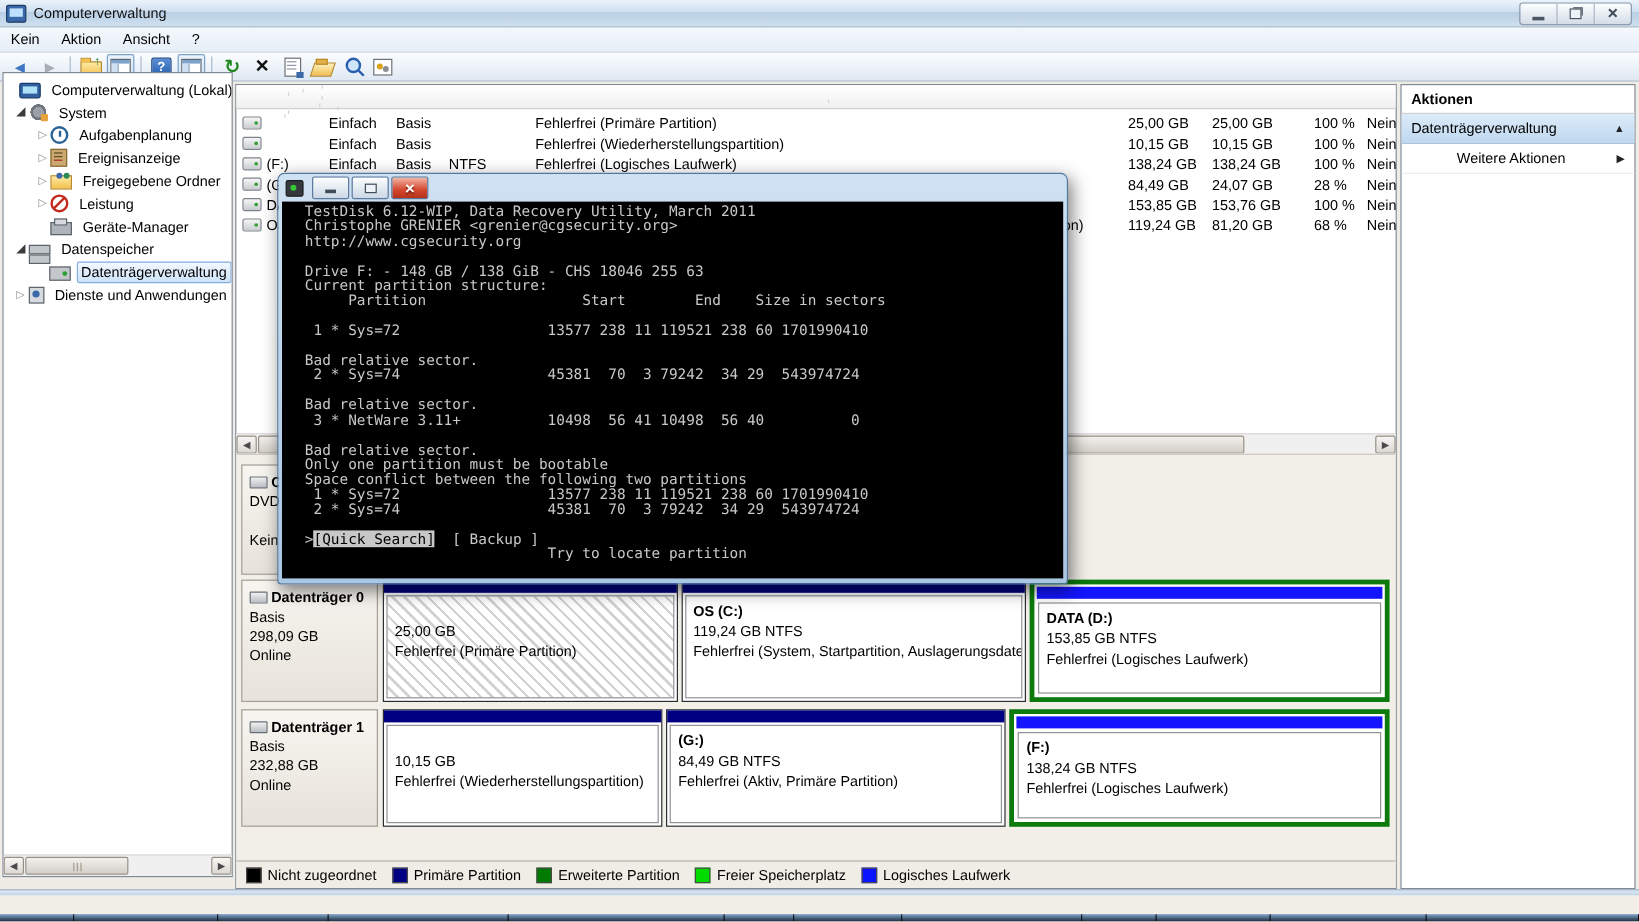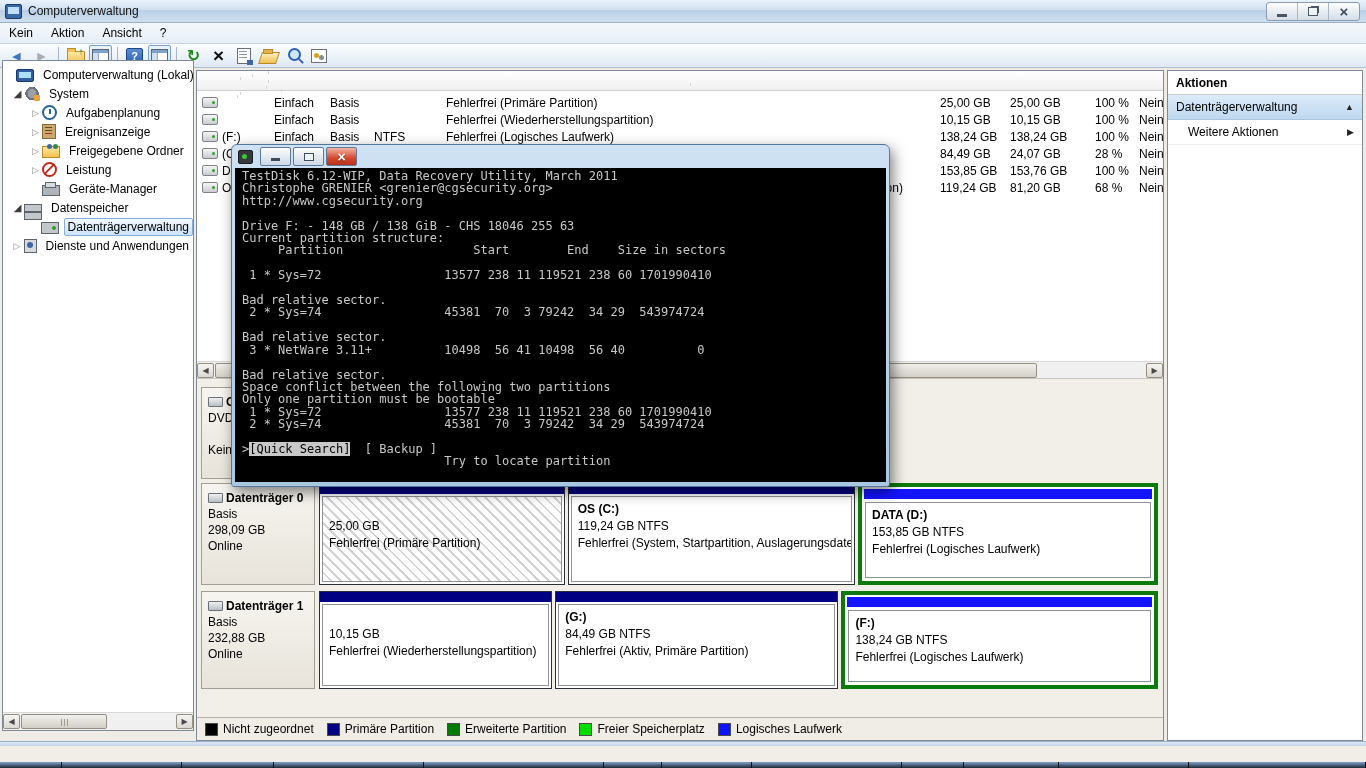--- a/index.html
+++ b/index.html
@@ -104,39 +104,39 @@
   .part.ext .pbar{margin:2px 2px 0 2px;}
   .part.ext .pbody{left:3px;right:3px;top:15px;bottom:3px;}
   
   #legend{position:absolute;left:0;bottom:0;width:100%;height:23px;background:#f0ede6;border-top:1px solid #b5b1a8;display:flex;align-items:center;padding-left:8px;box-sizing:border-box;}
   .leg-item{display:flex;align-items:center;margin-right:13px;}
   .leg-sq{width:11px;height:11px;border:1px solid #4a4a4a;margin-right:5px;flex:none;}
   
   #actions-header{height:24px;border-bottom:1px solid #d0d0d0;font-weight:bold;padding:5px 0 0 8px;box-sizing:border-box;}
   #actions-section{height:25px;background:linear-gradient(#dcebf9,#bfd8ef);border-bottom:1px solid #a9c4de;display:flex;align-items:center;padding:0 8px;box-sizing:border-box;}
   #actions-section .sec-label{flex:1;}
-  #actions-more{height:25px;display:flex;align-items:center;padding:0 8px 0 20px;box-sizing:border-box;border-bottom:1px solid #eee;gap:32px;}
+  #actions-more{height:25px;display:flex;align-items:center;padding:0 8px 0 46px;box-sizing:border-box;border-bottom:1px solid #eee;gap:32px;}
   #actions-more .sec-label{flex:1;}
   .caret{font-size:9px;color:#222;}
   
   #console-win{position:absolute;left:231px;top:144px;width:659px;height:343px;z-index:50;
     background:linear-gradient(#cfe2f4,#a9c6e2);border:1px solid #52769c;border-radius:6px 6px 3px 3px;
     box-shadow:3px 5px 14px rgba(0,0,0,0.5);box-sizing:border-box;padding:0 3px 3px 3px;}
   #console-titlebar{height:23px;display:flex;align-items:center;}
   #console-icon{width:13px;height:12px;background:#35383c;border:1px solid #1c1e21;border-radius:2px;margin:0 5px 0 3px;position:relative;}
   #console-icon::after{content:"";position:absolute;left:3px;top:3px;width:5px;height:5px;border-radius:50%;background:#37c837;}
   #console-title{font-size:12px;color:#0c0c0c;white-space:nowrap;overflow:hidden;flex:1;}
   #console-controls{display:flex;margin-right:1px;}
   .cc-btn{width:29px;height:17px;border:1px solid #5d7globals9c;border:1px solid #5d799c;border-radius:2px;margin-left:2px;display:flex;align-items:center;justify-content:center;background:linear-gradient(#fdfefe,#ccd8e5);}
   .cc-min::before{content:"";width:9px;height:3px;background:#3f4c59;margin-top:6px;}
   .cc-restore::before{content:"";width:8px;height:6px;border:1px solid #3f4c59;background:#eef3f8;}
   .cc-close{background:linear-gradient(#f2b5a4,#d4472f 60%,#b53319);}
   .cc-close::before{content:"\00d7";color:#fff;font-weight:bold;font-size:14px;text-shadow:0 1px 1px #7a1d0d;}
   #console-screen{background:#000;height:314px;overflow:hidden;padding:2px 0 0 7px;box-sizing:border-box;}
-  .con-line{font-family:"DejaVu Sans Mono","Liberation Mono",monospace;font-size:12px;line-height:12.4px;color:#c8c8c8;white-space:pre;}
+  .con-line{font-family:"DejaVu Sans Mono","Liberation Mono",monospace;font-size:12px;line-height:12.4px;color:#c8c8c8;white-space:pre;margin-left:12px;}
   .con-hl{background:#c8c8c8;color:#000;}
   
   #window-bottom{position:absolute;left:0;top:741px;width:1366px;height:5px;background:linear-gradient(#dfe9f4,#b9cfe6);border-top:1px solid #9ab0c8;}
   #desktop-strip{position:absolute;left:0;top:746px;width:1366px;height:16px;background:#f1eee8;}
   #taskbar-strip{position:absolute;left:0;top:762px;width:1366px;height:6px;background:linear-gradient(#6f8fb4,#15202e);display:flex;}
   .tb-seg{height:100%;border-right:1px solid #05080c;background:linear-gradient(#7fa2c8,#1b2838);box-sizing:border-box;}
 </style>
 </head>
 <body>
 
@@ -615,22 +615,22 @@
         <div class="con-line">&nbsp;</div>
         <div class="con-line"> 1 * Sys=72                 13577 238 11 119521 238 60 1701990410</div>
         <div class="con-line">&nbsp;</div>
         <div class="con-line">Bad relative sector.</div>
         <div class="con-line"> 2 * Sys=74                 45381  70  3 79242  34 29  543974724</div>
         <div class="con-line">&nbsp;</div>
         <div class="con-line">Bad relative sector.</div>
         <div class="con-line"> 3 * NetWare 3.11+          10498  56 41 10498  56 40          0</div>
         <div class="con-line">&nbsp;</div>
         <div class="con-line">Bad relative sector.</div>
+        <div class="con-line">Only one partition must be bootable</div>
         <div class="con-line">Space conflict between the following two partitions</div>
-        <div class="con-line">Only one partition must be bootable</div>
         <div class="con-line"> 1 * Sys=72                 13577 238 11 119521 238 60 1701990410</div>
         <div class="con-line"> 2 * Sys=74                 45381  70  3 79242  34 29  543974724</div>
         <div class="con-line">&nbsp;</div>
         <div class="con-line"><span>&gt;</span><span class="con-hl">[Quick Search]</span><span>  [ Backup ]</span></div>
         <div class="con-line">                            Try to locate partition</div>
       </div>
   </div>
 
   <div id="window-bottom"></div>
   <div id="desktop-strip"></div>

